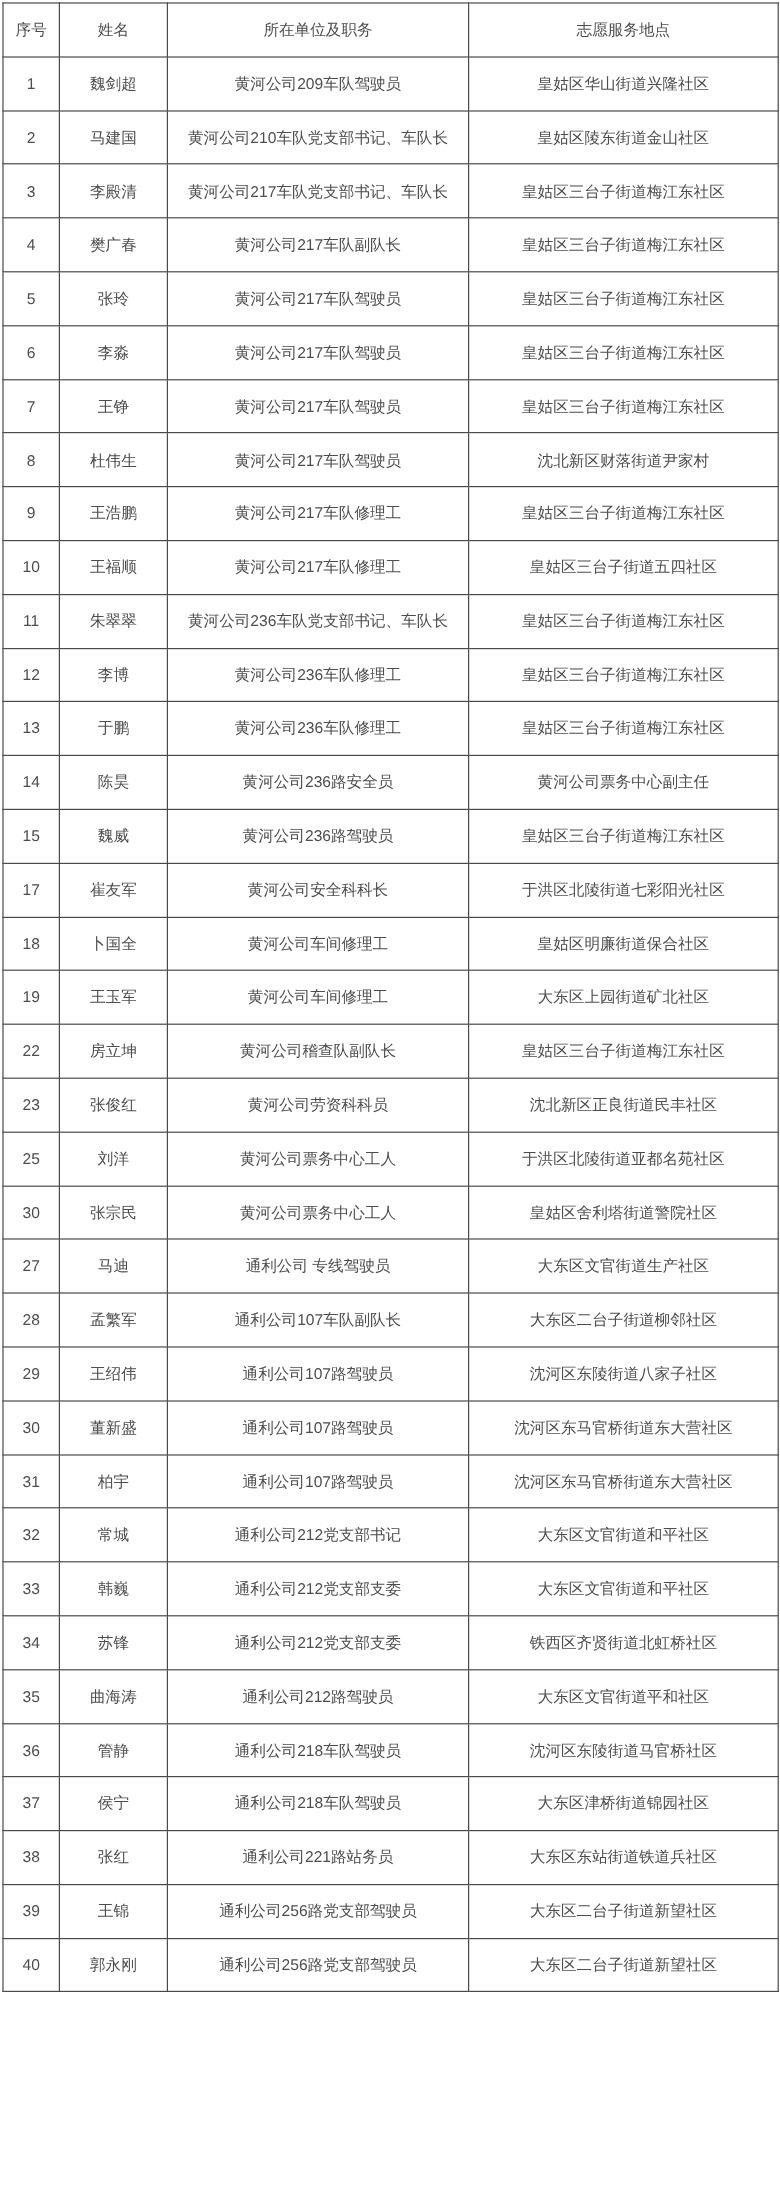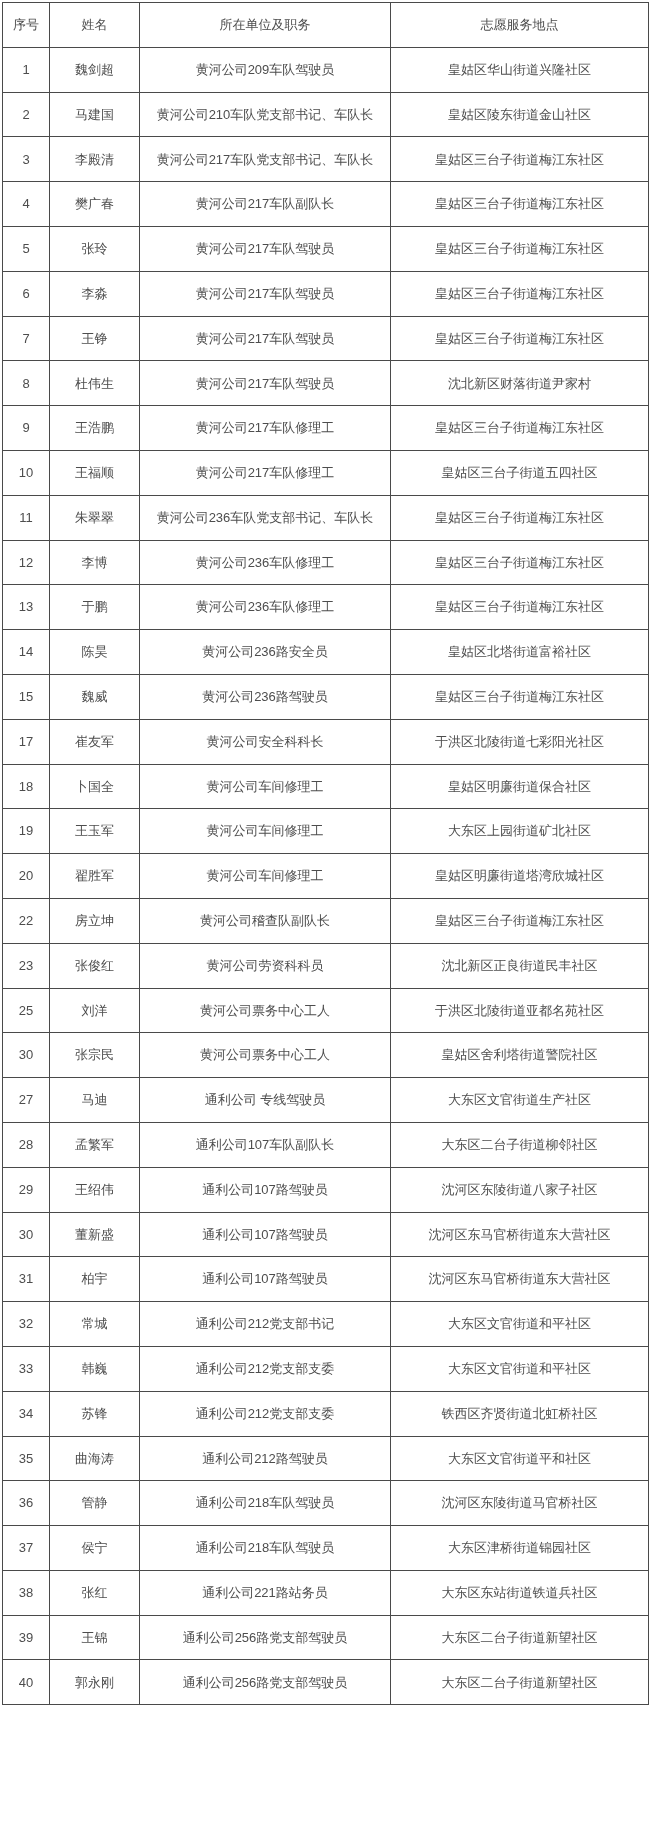--- a/index.html
+++ b/index.html
@@ -136,21 +136,21 @@
         <tr>
           <td>13</td>
           <td>于鹏</td>
           <td>黄河公司236车队修理工</td>
           <td>皇姑区三台子街道梅江东社区</td>
         </tr>
         <tr>
           <td>14</td>
           <td>陈昊</td>
           <td>黄河公司236路安全员</td>
-          <td>皇姑区北塔街道富裕社区</td>
+          <td>黄河公司票务中心副主任</td>
         </tr>
         <tr>
           <td>15</td>
           <td>魏威</td>
           <td>黄河公司236路驾驶员</td>
           <td>皇姑区三台子街道梅江东社区</td>
         </tr>
         <tr>
           <td>17</td>
           <td>崔友军</td>
@@ -161,26 +161,20 @@
           <td>18</td>
           <td>卜国全</td>
           <td>黄河公司车间修理工</td>
           <td>皇姑区明廉街道保合社区</td>
         </tr>
         <tr>
           <td>19</td>
           <td>王玉军</td>
           <td>黄河公司车间修理工</td>
           <td>大东区上园街道矿北社区</td>
-        </tr>
-        <tr>
-          <td>20</td>
-          <td>翟胜军</td>
-          <td>黄河公司车间修理工</td>
-          <td>皇姑区明廉街道塔湾欣城社区</td>
         </tr>
         <tr>
           <td>22</td>
           <td>房立坤</td>
           <td>黄河公司稽查队副队长</td>
           <td>皇姑区三台子街道梅江东社区</td>
         </tr>
         <tr>
           <td>23</td>
           <td>张俊红</td>

